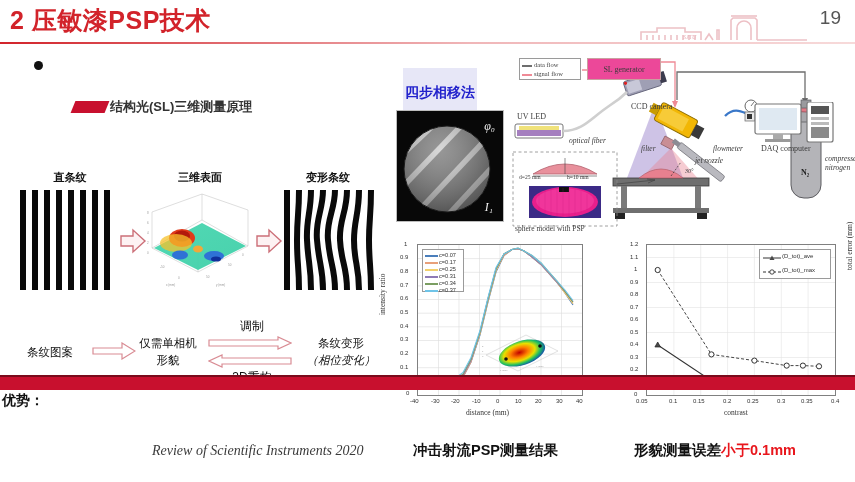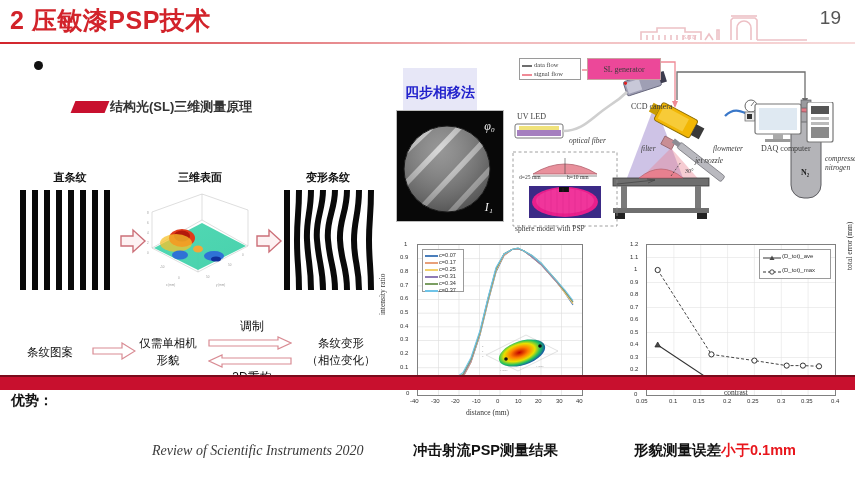--- a/index.html
+++ b/index.html
@@ -56,21 +56,21 @@
   .fringe-box { position: absolute; background: #fff; }
 
   .arrow-open { position: absolute; }
 
   
   .flow-text {
     position: absolute; font-size: 11.5px; color: #111;
     text-align: center; line-height: 1.25; white-space: nowrap;
   }
   #advant-label {
-    position: absolute; left: 11px; top: 392px;
+    position: absolute; left: 2px; top: 392px;
     font-size: 14px; font-weight: bold; color: #111;
   }
   #advant-line {
     position: absolute; left: 18px; top: 414px;
     font-size: 14px; font-weight: bold; color: #111; white-space: nowrap;
   }
   #advant-line .hl { color: #e8161c; }
   #journal {
     position: absolute; left: 152px; top: 443px;
     font-family: "Liberation Serif", serif; font-style: italic;
@@ -274,21 +274,21 @@
   <div class="flow-text" style="left:212px; top:319px; width:80px; font-size:12px;">调制</div>
   <svg class="arrow-open" style="left:208px; top:336px; width:84px; height:14px;" viewBox="0 0 84 14">
     <path d="M1 4 L70 4 L70 1 L83 7 L70 13 L70 10 L1 10 Z" fill="#ffffff" stroke="#d98c94" stroke-width="1.2"></path>
   </svg>
   <svg class="arrow-open" style="left:208px; top:354px; width:84px; height:14px;" viewBox="0 0 84 14">
     <path d="M83 4 L14 4 L14 1 L1 7 L14 13 L14 10 L83 10 Z" fill="#ffffff" stroke="#d98c94" stroke-width="1.2"></path>
   </svg>
   <div class="flow-text" style="left:212px; top:370px; width:80px; font-size:12px;">3D重构</div>
 
   <div class="flow-text" style="left:296px; top:336px; width:90px;">条纹变形</div>
-  <div class="flow-text" style="left:296px; top:353px; width:90px;">（相位变化）</div>
+  <div class="flow-text" style="left:296px; top:353px; width:90px;font-style:italic;">（相位变化）</div>
 
   <div id="advant-label">优势：</div>
   <div id="journal">Review of Scientific Instruments 2020</div>
 
   <div id="four-step">四步相移法</div>
 
   <div id="fringe-sphere">
     <svg width="108" height="112" viewBox="0 0 108 112" style="display:block;">
       <rect width="108" height="112" fill="#080808"></rect>
       <defs>
@@ -622,21 +622,21 @@
 
   <div class="tick-label" style="left:636px; top:398px;">0.05</div>
   <div class="tick-label" style="left:669px; top:398px;">0.1</div>
   <div class="tick-label" style="left:693px; top:398px;">0.15</div>
   <div class="tick-label" style="left:723px; top:398px;">0.2</div>
   <div class="tick-label" style="left:747px; top:398px;">0.25</div>
   <div class="tick-label" style="left:777px; top:398px;">0.3</div>
   <div class="tick-label" style="left:801px; top:398px;">0.35</div>
   <div class="tick-label" style="left:831px; top:398px;">0.4</div>
 
-  <div class="axis-label" style="left:724px; top:388px;">contrast</div>
+  <div class="axis-label" style="left:724px; top:408px;">contrast</div>
   <div class="axis-label" style="left:845px; top:270px; transform:rotate(-90deg); transform-origin:left top;">total error (mm)</div>
 
   <div class="caption" style="left:413px; top:441px;">冲击射流PSP测量结果</div>
   <div class="caption" style="left:634px; top:441px;">
     <span>形貌测量误差</span><span class="hl">小于0.1mm</span>
   </div>
 
   <div id="bottom-bar-shadow"></div>
   <div id="bottom-bar"></div>
 </div>

